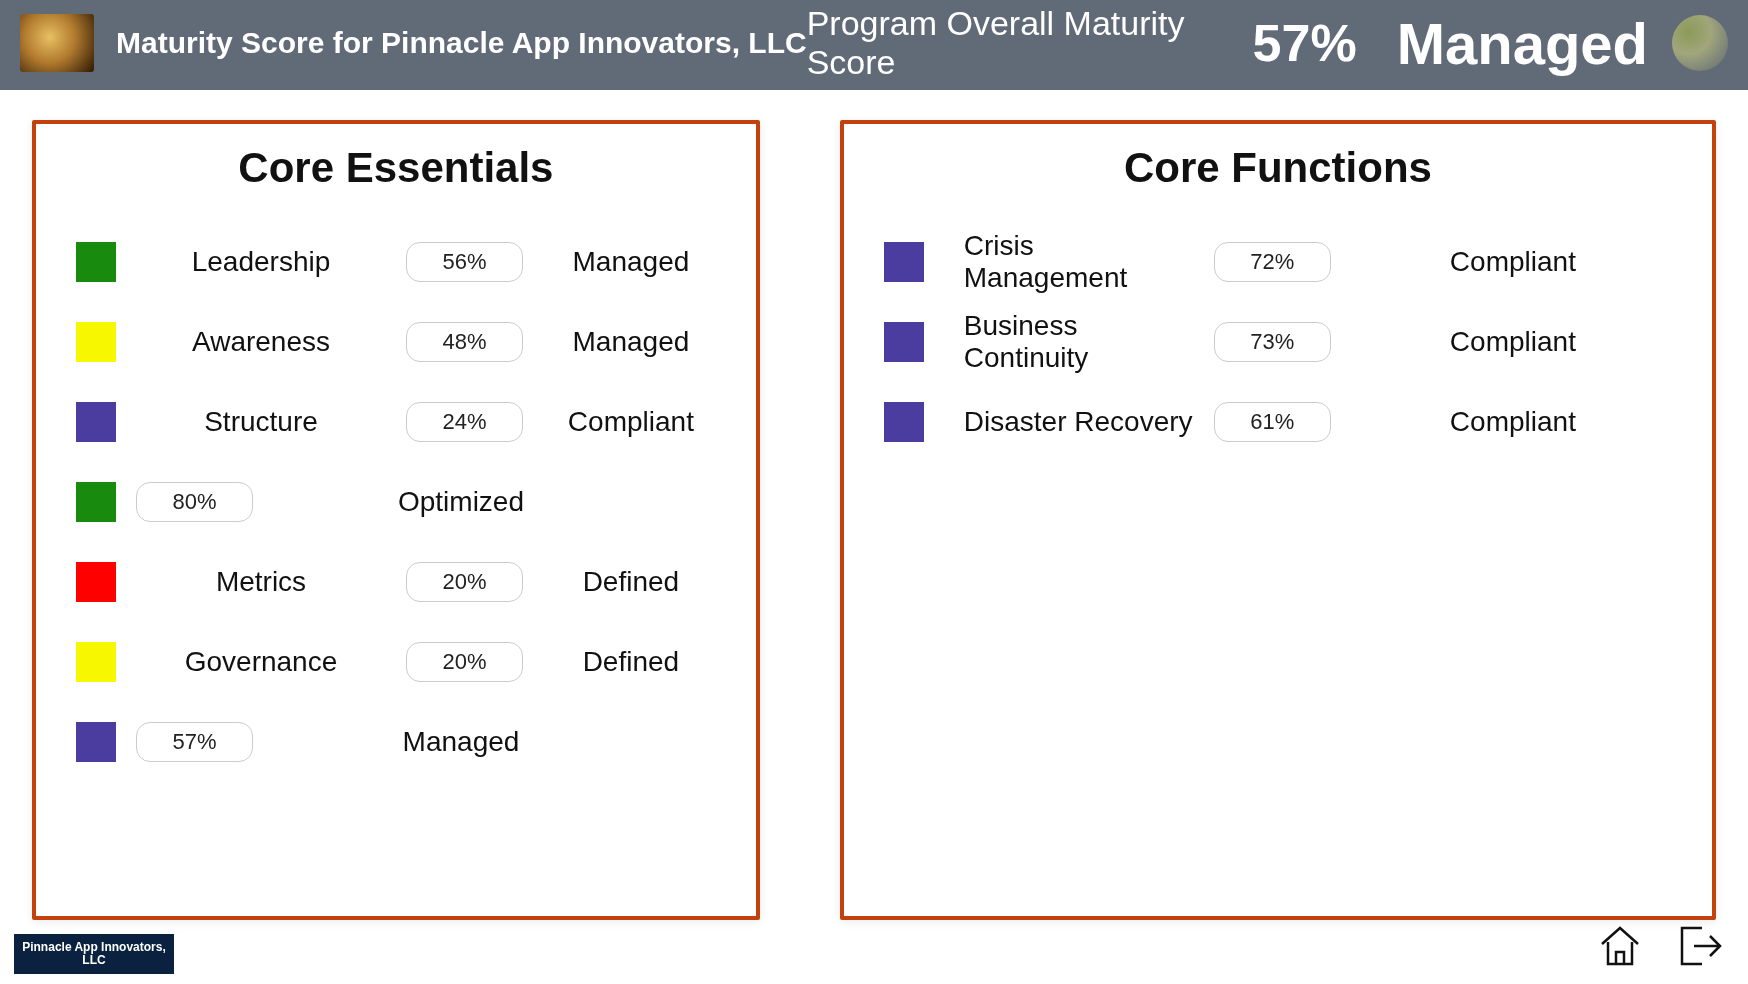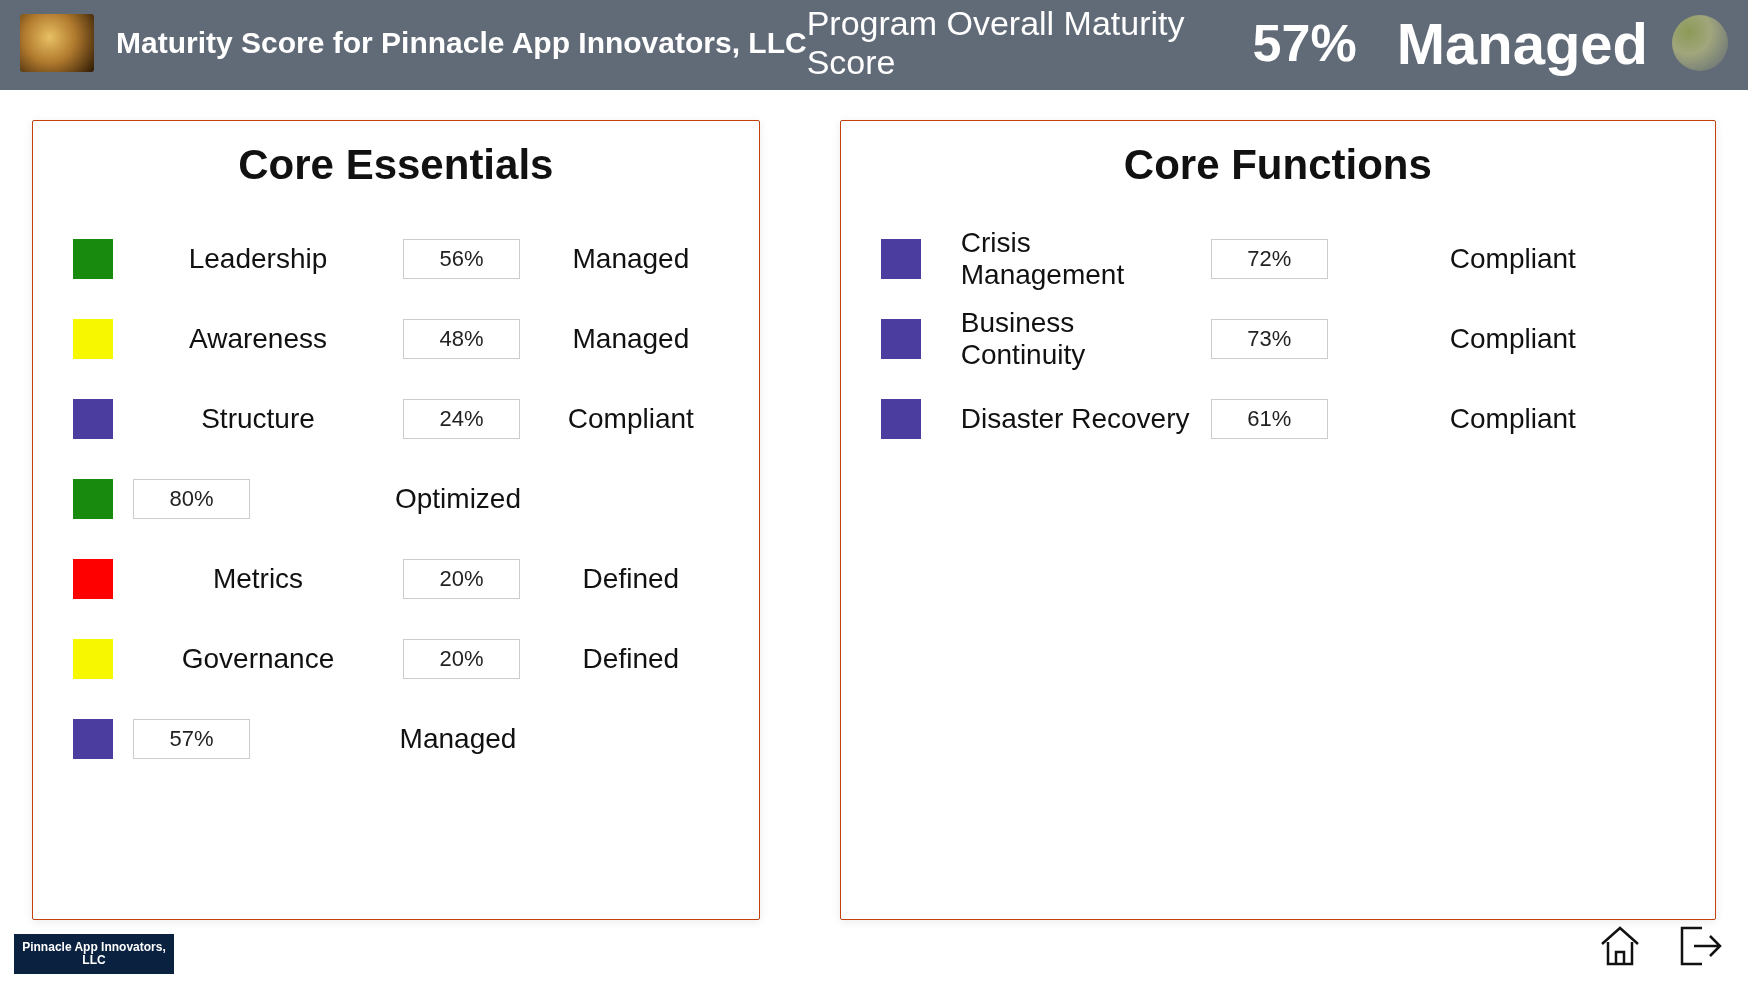--- a/index.html
+++ b/index.html
@@ -7,29 +7,29 @@
   .header{height:90px;background:#616a77;display:flex;align-items:center;color:#fff;padding:0 20px 4px 20px;box-sizing:border-box;}
   .header-logo{width:74px;height:58px;background:radial-gradient(circle at 40% 40%,#e8c063 0%,#b17a2e 45%,#2c1803 100%);border-radius:3px;flex:0 0 auto;}
   .header-title{margin-left:22px;font-size:30px;font-weight:600;flex:0 0 auto;}
   .header-spacer{flex:1 1 auto;}
   .header-sub{font-size:34px;font-weight:400;margin-right:40px;}
   .header-pct{font-size:52px;font-weight:700;margin-right:40px;}
   .header-level{font-size:58px;font-weight:700;margin-right:24px;}
   .header-avatar{width:56px;height:56px;border-radius:50%;background:radial-gradient(circle at 30% 30%,#8b9a57 0%,#a1a67c 40%,#5d6775 100%);flex:0 0 auto;}
   
   .panels{display:flex;gap:80px;padding:30px 32px 0 32px;box-sizing:border-box;}
-  .panel{background:#fff;border:1px solid #c2410c;border-radius:2px;box-shadow:0 2px 10px rgba(0,0,0,.08);padding:20px 20px 30px 20px;box-sizing:border-box;}
+  .panel{background:#fff;border:4px solid #c2410c;border-radius:2px;box-shadow:0 2px 10px rgba(0,0,0,.08);padding:20px 20px 30px 20px;box-sizing:border-box;}
   .panel-left{width:790px;height:800px;}
   .panel-right{width:952px;height:800px;}
   .panel h2{margin:0 0 30px 0;text-align:center;font-size:42px;font-weight:600;color:#111;}
   .row{display:grid;grid-template-columns:70px 270px 130px 1fr;align-items:center;height:80px;}
   .swatch{width:40px;height:40px;margin-left:20px;}
   .row-name{font-size:28px;font-weight:400;color:#111;text-align:center;}
   .row-name.left-align{text-align:left;padding-left:30px;}
-  .row-pct{border:1px solid #ccc;border-radius:0;height:38px;display:flex;align-items:center;justify-content:center;font-size:22px;color:#222;width:115px;margin-left:10px;}
+  .row-pct{border:1px solid #ccc;border-radius:14px;height:38px;display:flex;align-items:center;justify-content:center;font-size:22px;color:#222;width:115px;margin-left:10px;}
   .row-level{font-size:28px;font-weight:400;color:#111;text-align:center;}
   
   .footer{position:absolute;left:0;right:0;bottom:0;height:55px;display:flex;align-items:flex-end;padding:0 26px 10px 14px;box-sizing:border-box;}
   .footer-logo{width:160px;height:40px;background:#0a2140;color:#fff;font-size:12px;font-weight:700;display:flex;flex-direction:column;align-items:center;justify-content:center;line-height:1.05;text-align:center;}
   .footer-spacer{flex:1 1 auto;}
   .footer-icons{display:flex;gap:30px;align-items:center;}
   .footer-icons svg{width:48px;height:48px;stroke:#111;fill:none;stroke-width:2.5;}
 </style>
 </head>
 <body>

